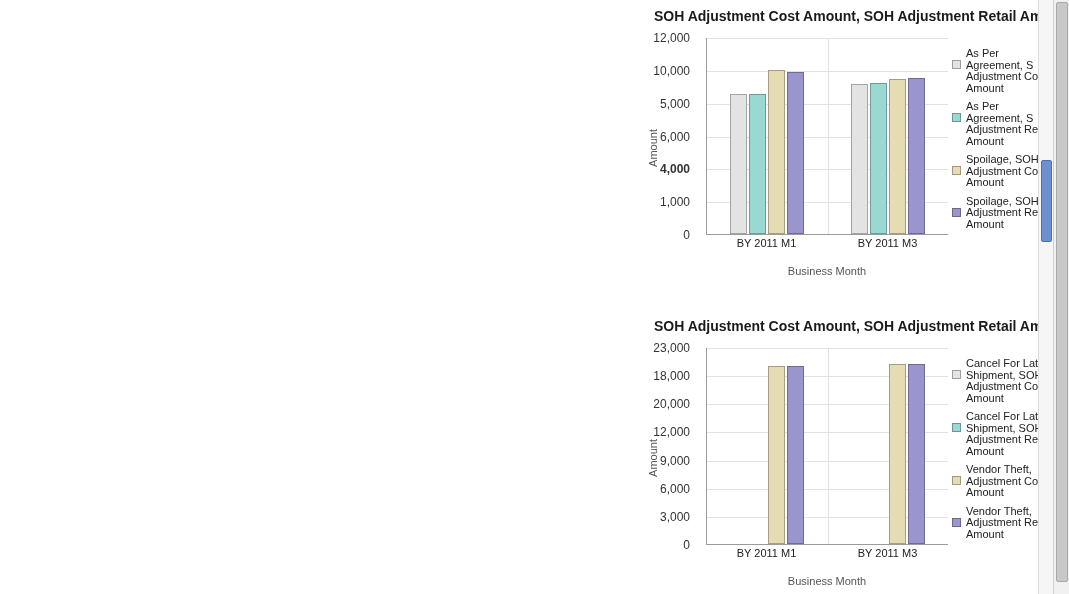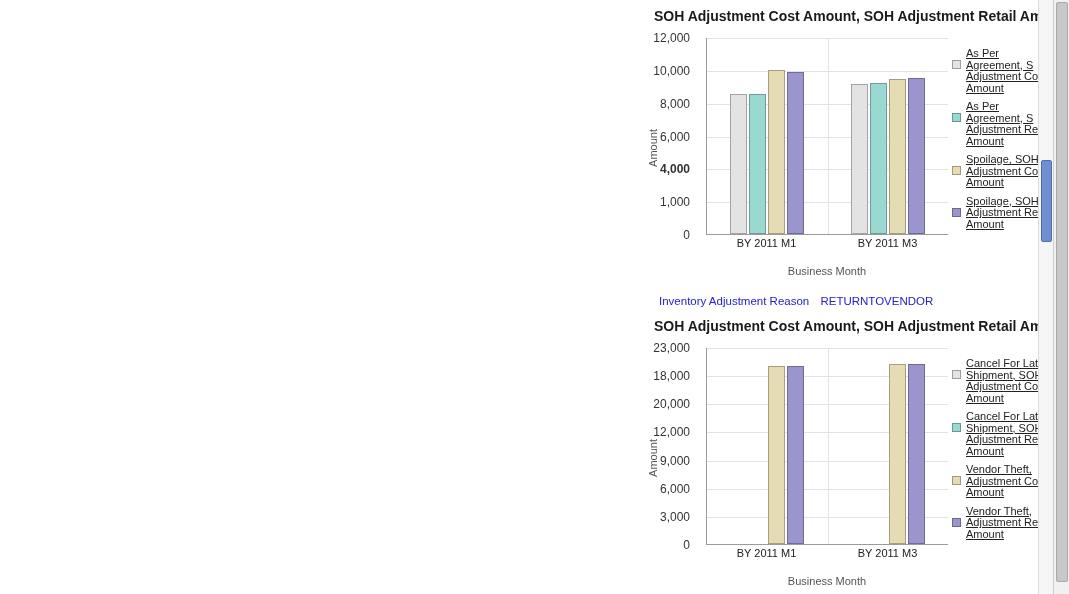--- a/index.html
+++ b/index.html
@@ -221,21 +221,21 @@
     box-sizing: border-box;
   }
   .legend-text {
     font-size: 11px;
     line-height: 11.5px;
     color: #222222;
     width: 104px;
     overflow: hidden;
     white-space: nowrap;
   }
-  .legend-text span { display: block; text-decoration: underline; }
+  .legend-text span { display: block; }
 
   
   .reason-link {
     position: absolute;
     left: 659px;
     top: 295px;
     font-size: 11.5px;
     color: #2222cc;
     white-space: nowrap;
   }
@@ -251,21 +251,21 @@
 
   <div class="chart-block" id="chart-block-1">
     <div class="chart-title">SOH Adjustment Cost Amount, SOH Adjustment Retail Amount</div>
     <div class="plot-wrap" id="plot1">
       <div class="axis-title-y">Amount</div>
       <div class="ticks" id="ticks1">
           <div class="tick-label" style="top: 205px;">0</div>
           <div class="tick-label" style="top: 172.167px;">1,000</div>
           <div class="tick-label" style="top: 139.333px; font-weight: bold;">4,000</div>
           <div class="tick-label" style="top: 106.5px;">6,000</div>
-          <div class="tick-label" style="top: 73.6667px;">8,000</div>
+          <div class="tick-label" style="top: 73.6667px;">5,000</div>
           <div class="tick-label" style="top: 40.8333px;">10,000</div>
           <div class="tick-label" style="top: 8px;">12,000</div>
         </div>
       <div class="plot-area" id="area1">
           <div class="gridline" style="top: 164.167px;"></div>
           <div class="gridline" style="top: 131.333px;"></div>
           <div class="gridline" style="top: 98.5px;"></div>
           <div class="gridline" style="top: 65.6667px;"></div>
           <div class="gridline" style="top: 32.8333px;"></div>
           <div class="gridline" style="top: 0px;"></div>
@@ -320,24 +320,20 @@
             <div class="legend-text">
               <span>Spoilage, SOH</span>
               <span>Adjustment Re</span>
               <span>Amount</span>
             </div>
           </div>
         </div>
     </div>
   </div>
 
-  <div class="reason-link">
-    <span class="label">Inventory Adjustment Reason</span>
-    <span class="value">RETURNTOVENDOR</span>
-  </div>
 
   <div class="chart-block" id="chart-block-2">
     <div class="chart-title">SOH Adjustment Cost Amount, SOH Adjustment Retail Amount</div>
     <div class="plot-wrap" id="plot2">
       <div class="axis-title-y">Amount</div>
       <div class="ticks" id="ticks2">
           <div class="tick-label" style="top: 205px;">0</div>
           <div class="tick-label" style="top: 176.857px;">3,000</div>
           <div class="tick-label" style="top: 148.714px;">6,000</div>
           <div class="tick-label" style="top: 120.571px; text-align: center;">9,000</div>

